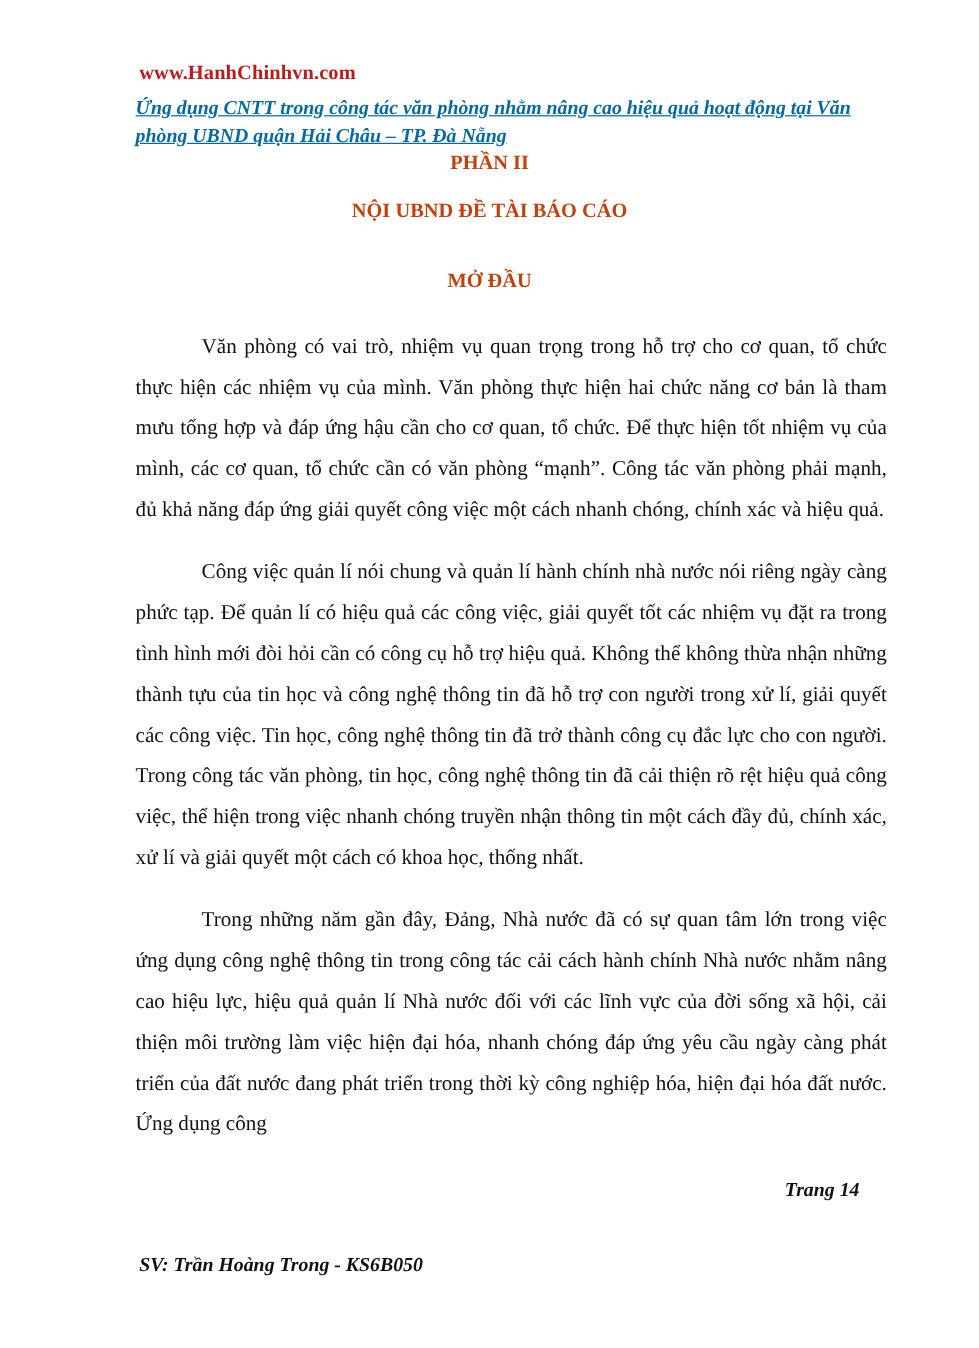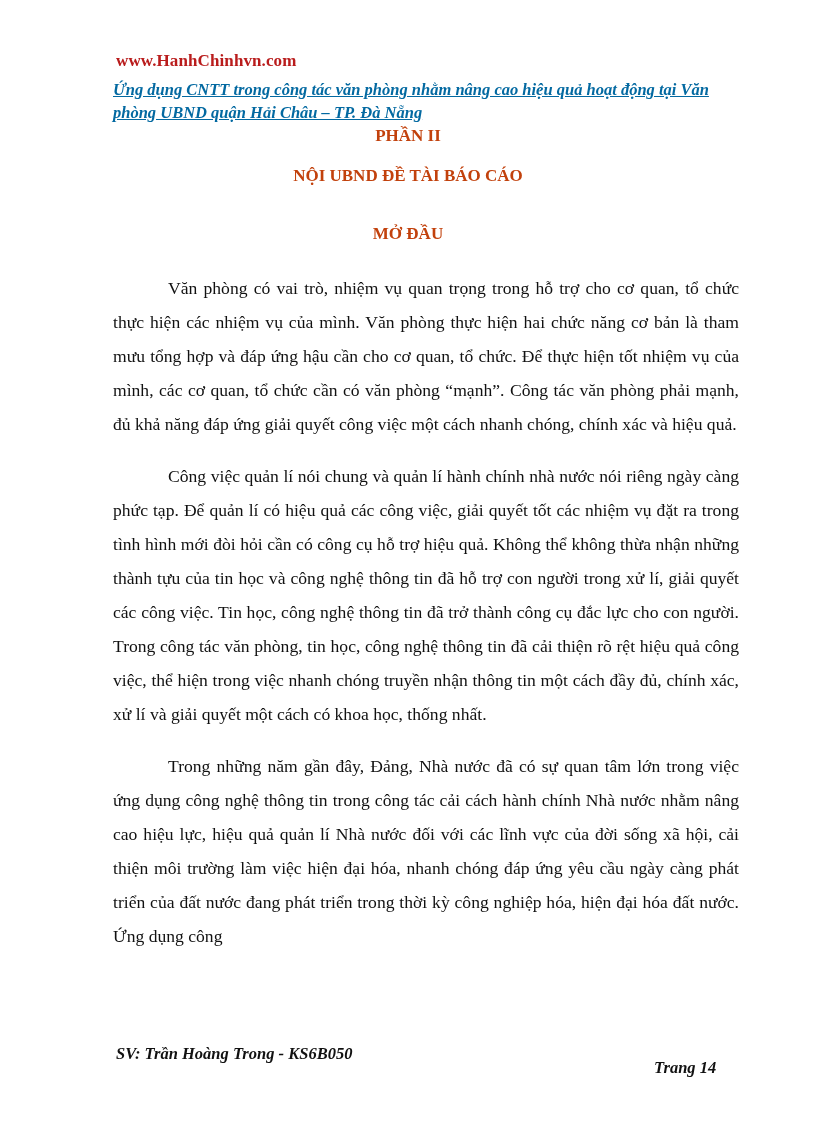--- a/index.html
+++ b/index.html
@@ -67,21 +67,21 @@
       position: absolute;
       left: 116px;
       top: 1044px;
       font-size: 16.5px;
       font-weight: bold;
       font-style: italic;
     }
     .footer-right {
       position: absolute;
       left: 654px;
-      top: 1058px;
+      top: 982px;
       font-size: 16.5px;
       font-weight: bold;
       font-style: italic;
       text-align: center;
     }
   </style>
 </head>
 <body>
 
 <a class="site-link">www.HanhChinhvn.com</a>

